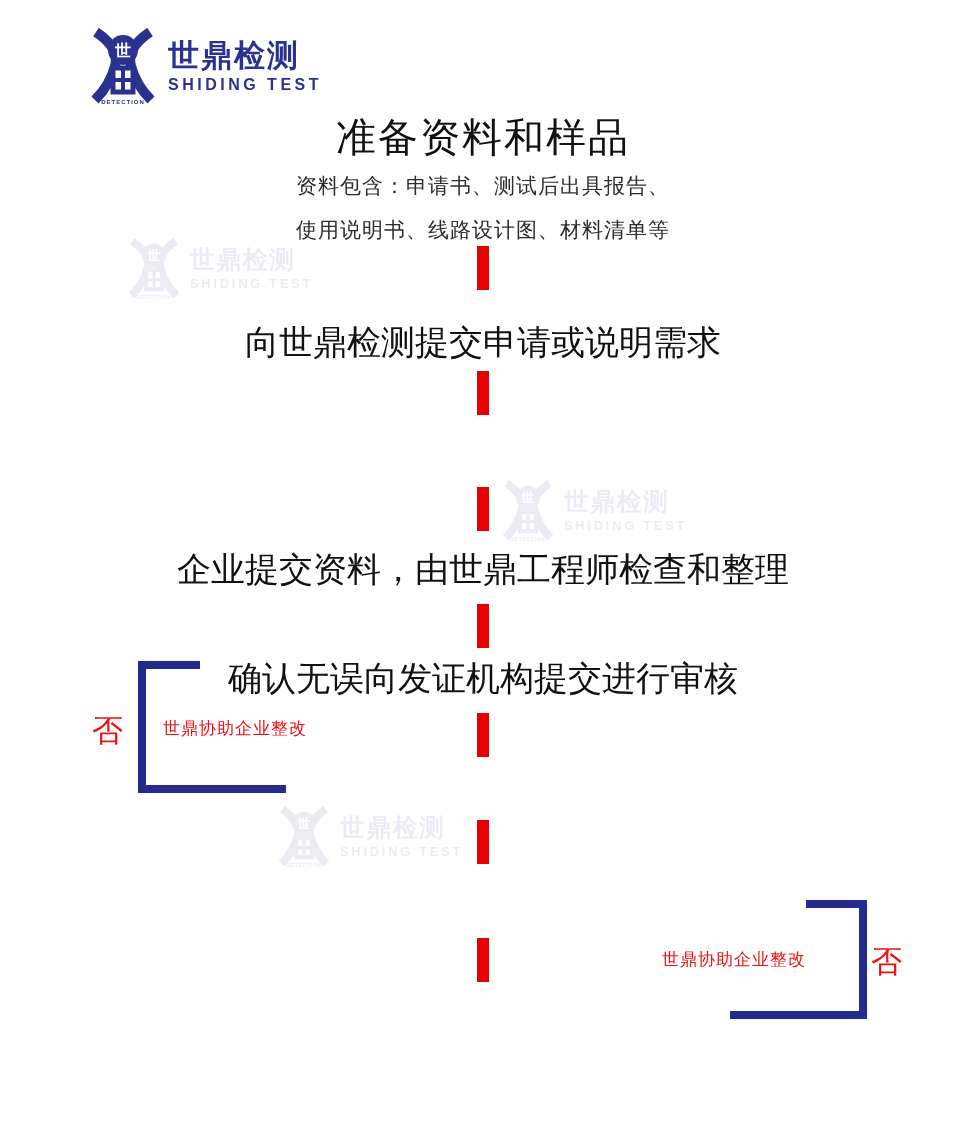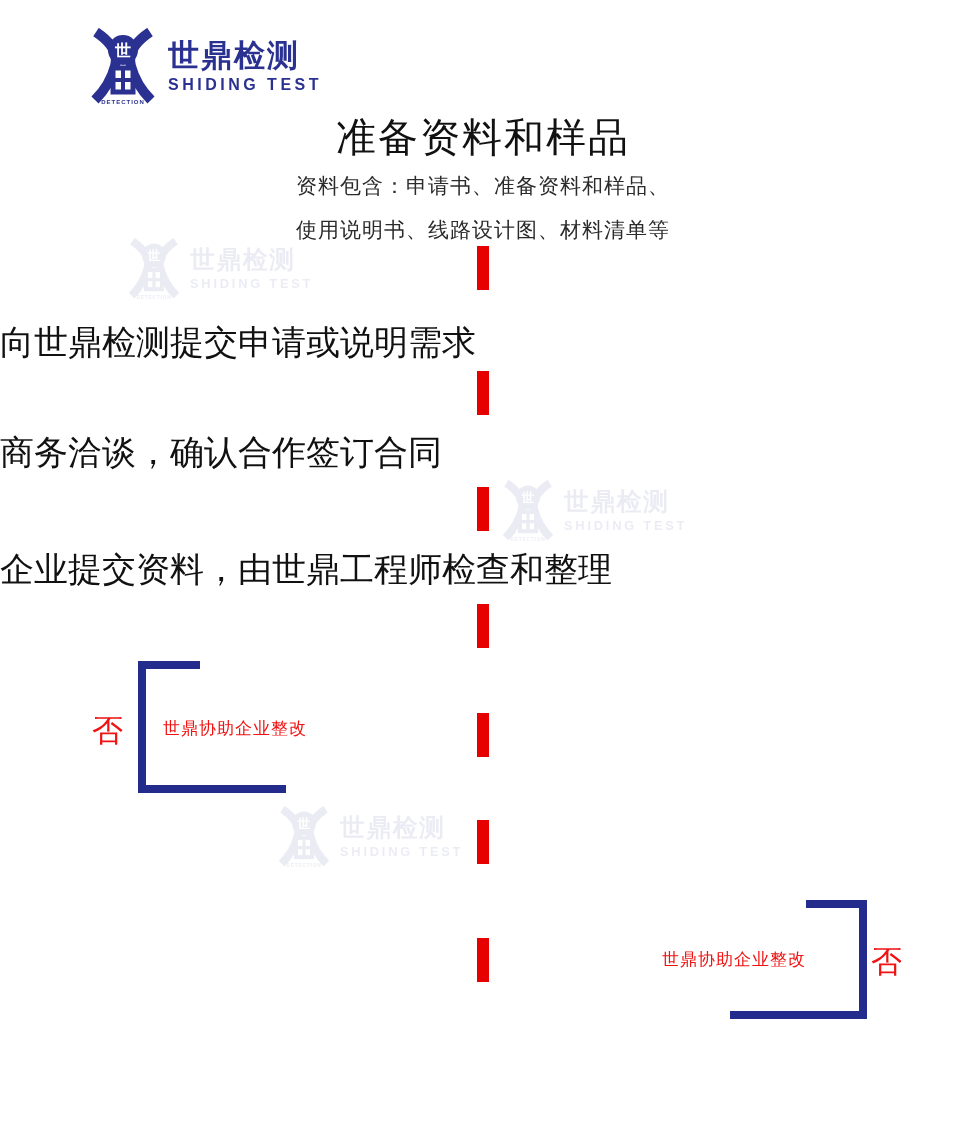--- a/index.html
+++ b/index.html
@@ -22,21 +22,21 @@
   .watermark { opacity:0.09; transform:scale(0.8); transform-origin:top left; }
   .wm1 { left:126px; top:238px; }
   .wm2 { left:500px; top:480px; }
   .wm3 { left:276px; top:806px; }
 
   
   .row { position:absolute; left:0; width:966px; text-align:center; }
   .title { top:110px; font-size:40px; color:var(--text-black,#111111); letter-spacing:2px; }
   .note  { font-size:21px; color:var(--note-gray,#2b2b2b); letter-spacing:1px; }
   .n1 { top:172px; } .n2 { top:216px; }
-  .step { position:absolute; left:0; width:966px; text-align:left; font-size:34px; color:var(--text-black,#111111); }
+  .step { position:absolute; left:0; width:966px; text-align:center; font-size:34px; color:var(--text-black,#111111); }
   .s1{top:320px} .s2{top:430px} .s3{top:547px} .s4{top:656px}
   .s5{top:768px} .s6{top:883px} .s7{top:997px}
 
   
   .rbar { position:absolute; left:477px; width:12px; height:44px; background:var(--connector-red,#E60000); }
   .b1{top:246px}.b2{top:371px}.b3{top:487px}.b4{top:604px}
   .b5{top:713px}.b6{top:820px}.b7{top:938px}
 
   
   .loop { position:absolute; background:var(--loop-blue,#232C8C); }
@@ -122,34 +122,34 @@
       <line x1="25" y1="52" x2="45" y2="52" stroke-width="4"></line>
       <text class="icon-caption" x="35" y="76" font-size="6" text-anchor="middle" letter-spacing="1">DETECTION</text>
     </svg>
     <div class="logo-text">
       <div class="logo-name">世鼎检测</div>
       <div class="logo-sub">SHIDING TEST</div>
     </div>
   </div>
 
   <div class="row title">准备资料和样品</div>
-  <div class="row note n1">资料包含：申请书、准备资料和样品、</div>
+  <div class="row note n1">资料包含：申请书、测试后出具报告、</div>
   <div class="row note n2">使用说明书、线路设计图、材料清单等</div>
 
   <div class="rbar b1"></div>
   <div class="rbar b2"></div>
   <div class="rbar b3"></div>
   <div class="rbar b4"></div>
   <div class="rbar b5"></div>
   <div class="rbar b6"></div>
   <div class="rbar b7"></div>
 
   <div class="step s1">向世鼎检测提交申请或说明需求</div>
-  <div class="step s2">商务洽谈，确认合作签订合同</div>
   <div class="step s3">企业提交资料，由世鼎工程师检查和整理</div>
+  <div class="step s4">确认无误向发证机构提交进行审核</div>
 
   <div class="loop ll-top"></div>
   <div class="loop ll-vert"></div>
   <div class="loop ll-bottom"></div>
   <div class="no-label no-left">否</div>
   <div class="rework rw-left">世鼎协助企业整改</div>
 
   <div class="loop lr-top"></div>
   <div class="loop lr-vert"></div>
   <div class="loop lr-bottom"></div>

